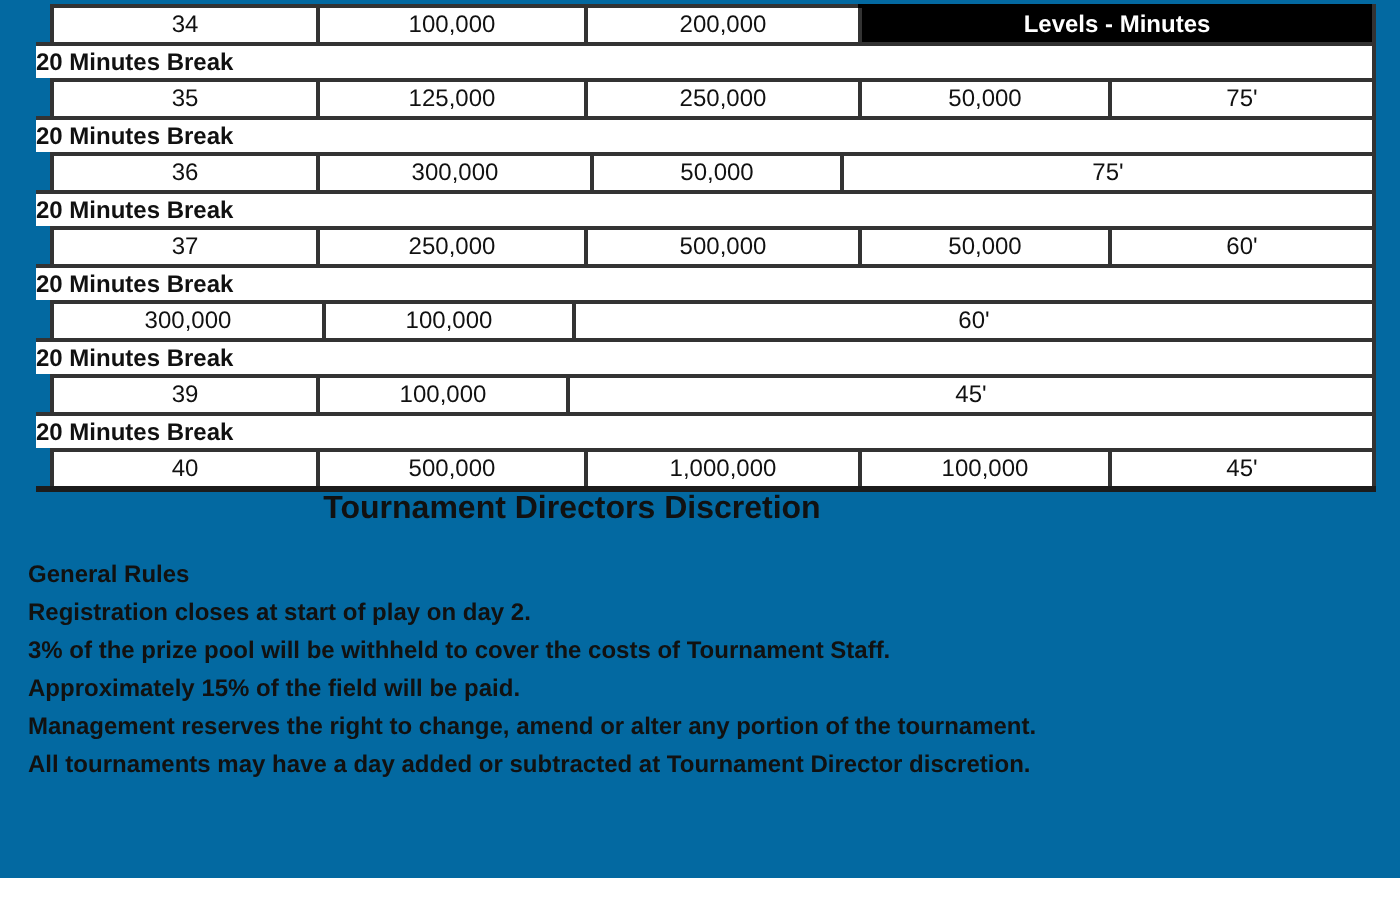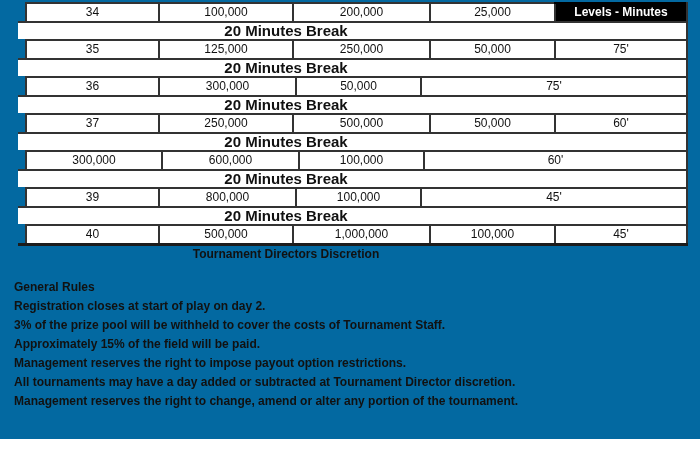--- a/index.html
+++ b/index.html
@@ -51,32 +51,32 @@
   .break-row{
     box-sizing:border-box;
     width:670px;height:18px;
     display:flex;
     border-top:2px solid var(--line);
     border-right:2px solid var(--line);
     background:#ffffff;
   }
   .break-label{
     width:536px;
-    text-align:center;
+    text-align:left;
     font-weight:bold;
-    font-size:15px;line-height:16px;
+    font-size:12px;line-height:16px;
     white-space:nowrap;
   }
   .table-bottom{width:670px;height:3px;background:var(--thick);}
   .tdd{
     width:536px;
     margin-top:2px;
     text-align:center;
     font-weight:bold;
-    font-size:12px;line-height:13px;
+    font-size:16px;line-height:13px;
     white-space:nowrap;
   }
   .rules{
     position:absolute;left:14px;top:278px;
     font-weight:bold;
     font-size:12px;line-height:19px;
     color:var(--text);
   }
   .rule-title{white-space:nowrap;}
   .rule-line{white-space:nowrap;}
@@ -85,21 +85,20 @@
 <body>
 
 <div class="page">
 
   <div class="table-block">
     <div id="rows-host">
         <div class="level-row">
           <div class="cell c0">34</div>
           <div class="cell c1">100,000</div>
           <div class="cell c2">200,000</div>
-          <div class="cell c3">25,000</div>
           <div class="cell c4 header-cell">Levels - Minutes</div>
         </div>
         <div class="break-row">
           <div class="break-label">20 Minutes Break</div>
         </div>
         <div class="level-row">
           <div class="cell c0">35</div>
           <div class="cell c1">125,000</div>
           <div class="cell c2">250,000</div>
           <div class="cell c3">50,000</div>
@@ -122,30 +121,28 @@
           <div class="cell c1">250,000</div>
           <div class="cell c2">500,000</div>
           <div class="cell c3">50,000</div>
           <div class="cell c4">60'</div>
         </div>
         <div class="break-row">
           <div class="break-label">20 Minutes Break</div>
         </div>
         <div class="level-row">
           <div class="cell c1">300,000</div>
-          <div class="cell c2">600,000</div>
           <div class="cell c3">100,000</div>
           <div class="cell c4">60'</div>
         </div>
         <div class="break-row">
           <div class="break-label">20 Minutes Break</div>
         </div>
         <div class="level-row">
           <div class="cell c0">39</div>
-          <div class="cell c2">800,000</div>
           <div class="cell c3">100,000</div>
           <div class="cell c4">45'</div>
         </div>
         <div class="break-row">
           <div class="break-label">20 Minutes Break</div>
         </div>
         <div class="level-row">
           <div class="cell c0">40</div>
           <div class="cell c1">500,000</div>
           <div class="cell c2">1,000,000</div>
@@ -156,19 +153,18 @@
     <div class="table-bottom"></div>
     <div class="tdd">Tournament Directors Discretion</div>
   </div>
 
   <div class="rules">
     <div class="rule-title">General Rules</div>
     <div id="rules-lines">
         <div class="rule-line">Registration closes at start of play on day 2.</div>
         <div class="rule-line">3% of the prize pool will be withheld to cover the costs of Tournament Staff.</div>
         <div class="rule-line">Approximately 15% of the field will be paid.</div>
-        <div class="rule-line">Management reserves the right to impose payout option restrictions.</div>
+        <div class="rule-line">Management reserves the right to change, amend or alter any portion of the tournament.</div>
         <div class="rule-line">All tournaments may have a day added or subtracted at Tournament Director discretion.</div>
-        <div class="rule-line">Management reserves the right to change, amend or alter any portion of the tournament.</div>
       </div>
   </div>
 
 </div>
 
 </body></html>

